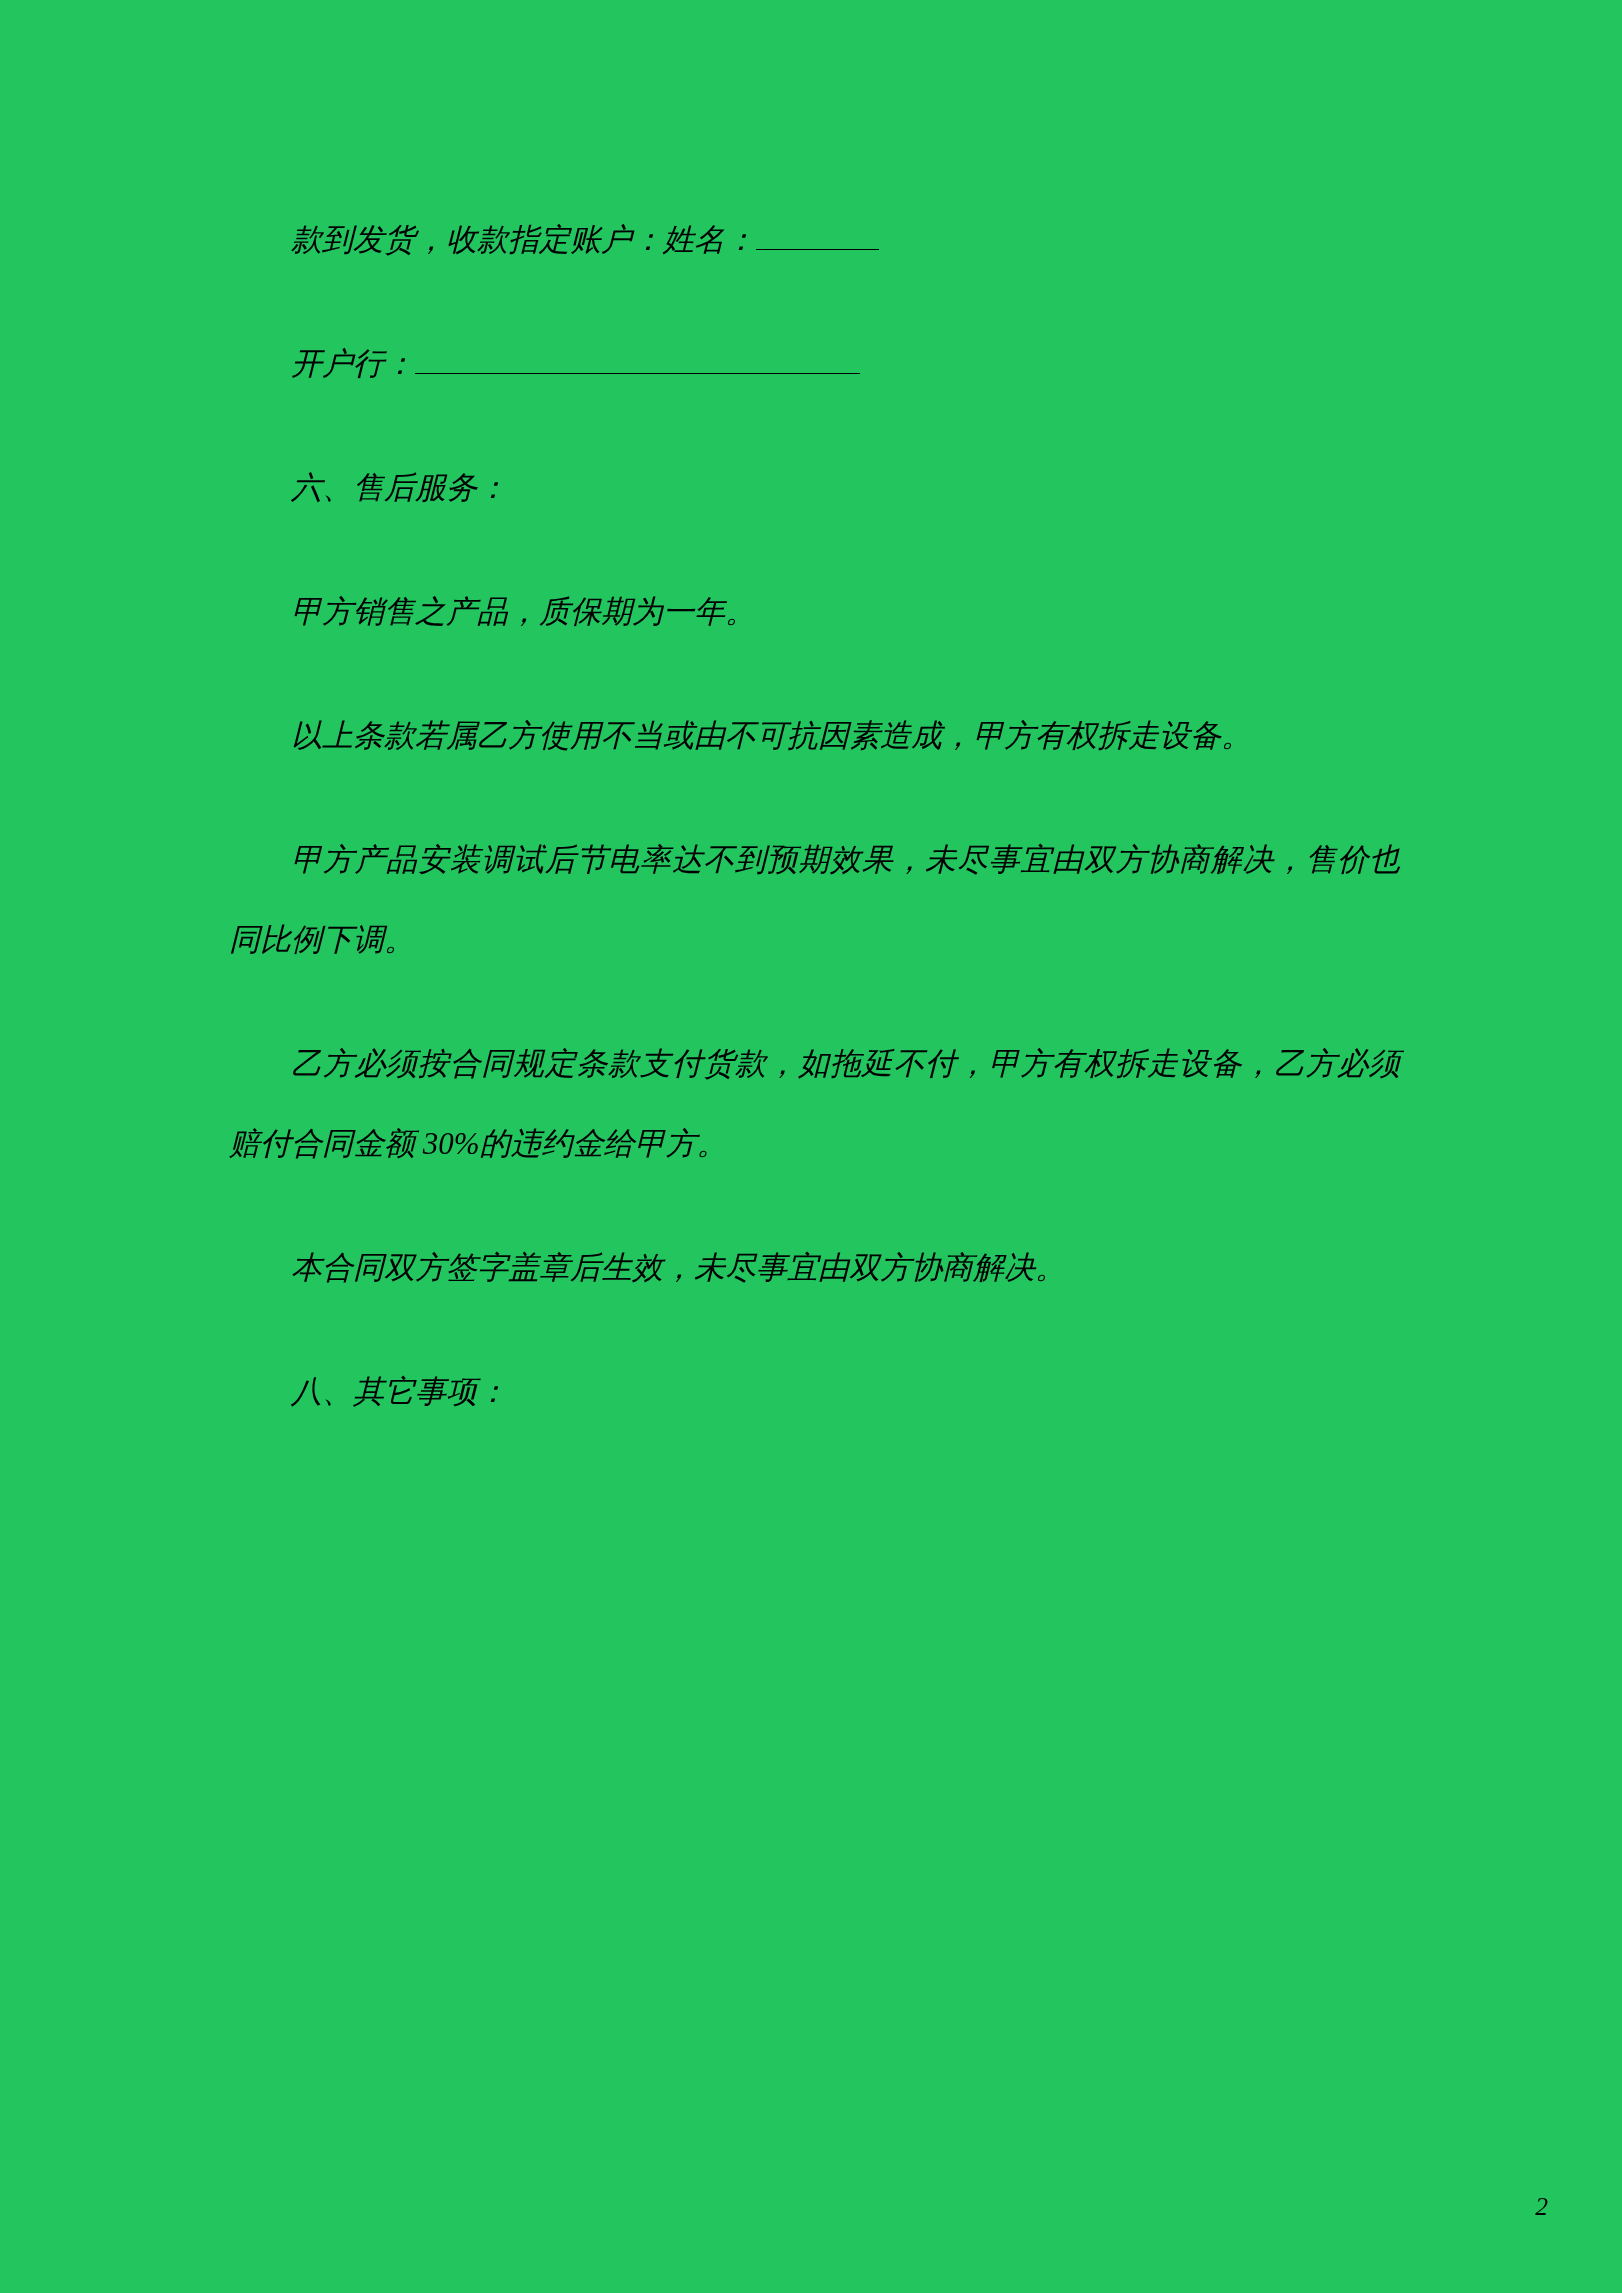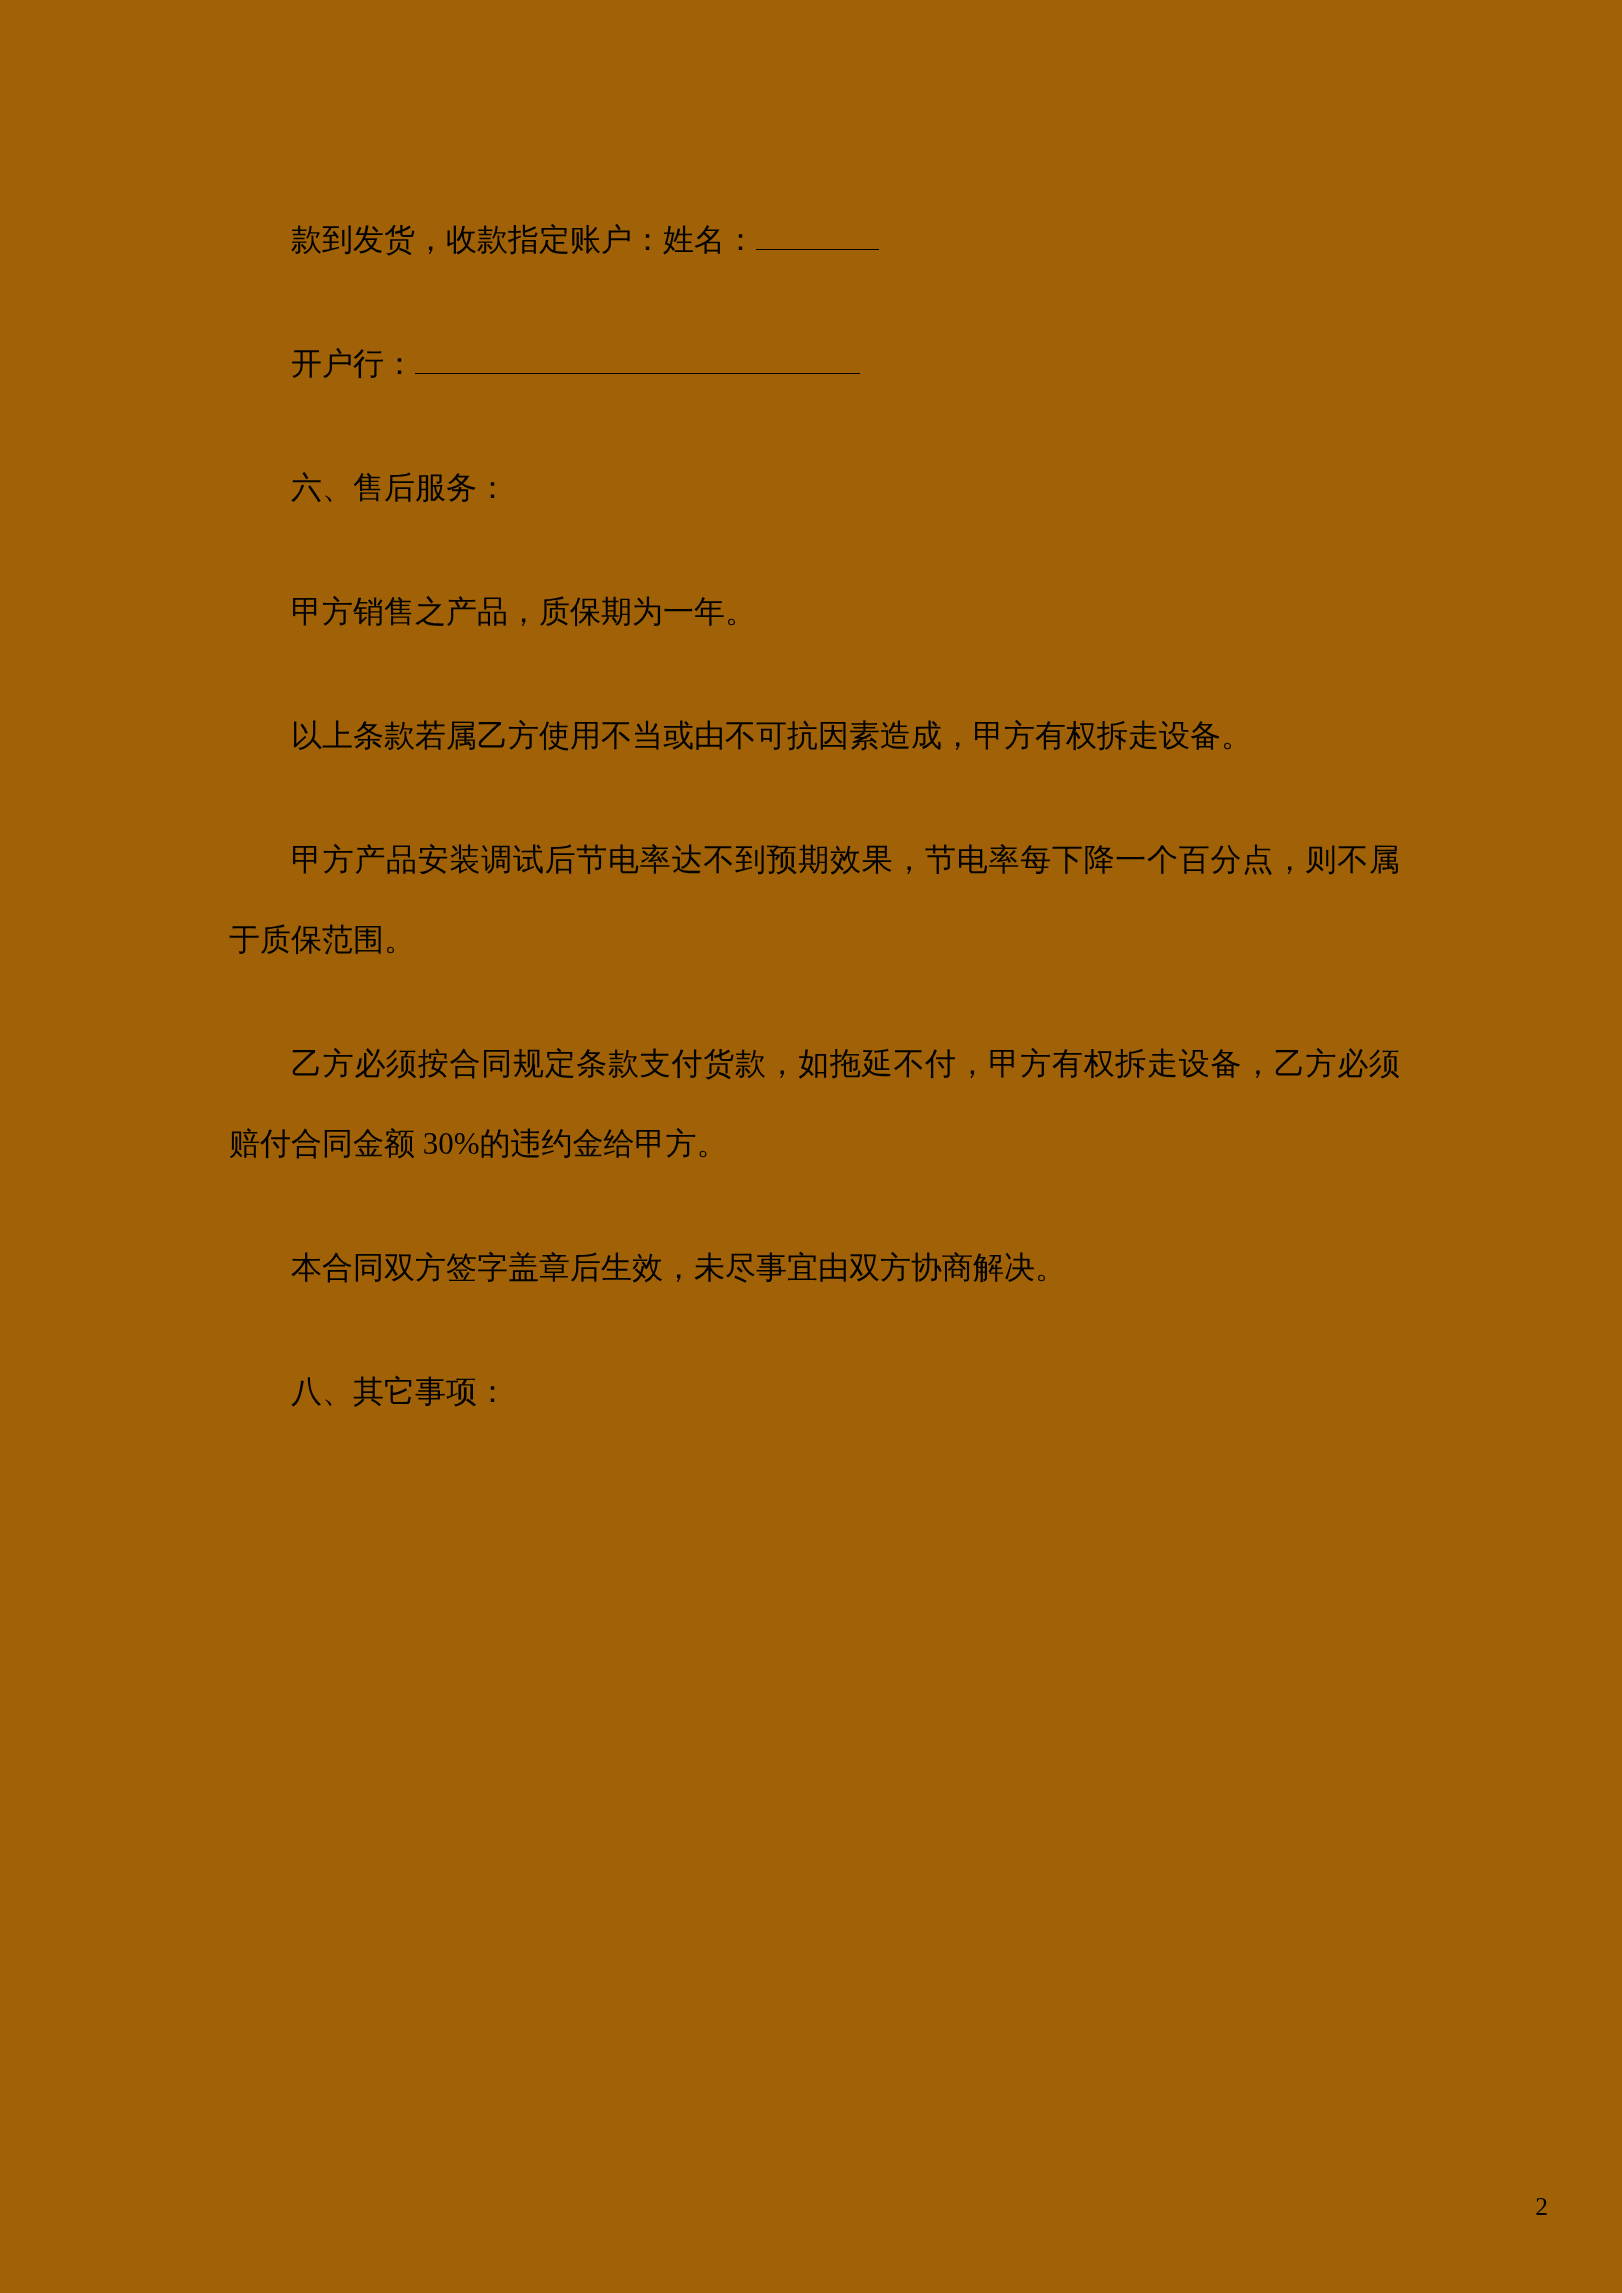--- a/index.html
+++ b/index.html
@@ -4,24 +4,25 @@
 <style>
   html, body {
     margin: 0;
     padding: 0;
     background: #ffffff;
   }
   .page {
     position: relative;
     width: 1623px;
     height: 2294px;
-    background: #a16207;
+    background: #22c55e;
     font-family: "Liberation Serif", "DejaVu Serif", serif;
     color: #000000;
     overflow: hidden;
+    font-style: italic;
   }
   .content {
     position: absolute;
     left: 229px;
     top: 200px;
     width: 1171px;
     font-size: 31px;
     line-height: 80px;
     text-align: justify;
   }
@@ -60,21 +61,21 @@
 
     <p class="para">六、售后服务：</p>
 
     <p class="para">甲方销售之产品，质保期为一年。</p>
 
 
     <p class="para">以上条款若属乙方使用不当或由不可抗因素造成，甲方有权拆走设备。</p>
 
 
 
-    <p class="para">甲方产品安装调试后节电率达不到预期效果，节电率每下降一个百分点，则不属于质保范围。</p>
+    <p class="para">甲方产品安装调试后节电率达不到预期效果，未尽事宜由双方协商解决，售价也同比例下调。</p>
 
     <p class="para">乙方必须按合同规定条款支付货款，如拖延不付，甲方有权拆走设备，乙方必须赔付合同金额 30%的违约金给甲方。</p>
 
     <p class="para">本合同双方签字盖章后生效，未尽事宜由双方协商解决。</p>
 
     <p class="para">八、其它事项：</p>
 
   </div>
 
   <div class="page-number">2</div>

